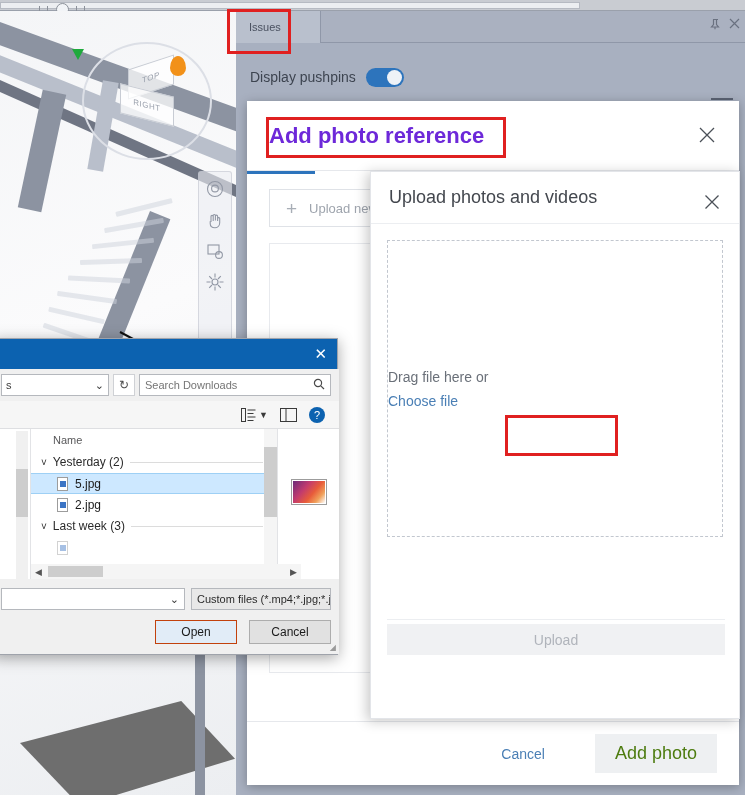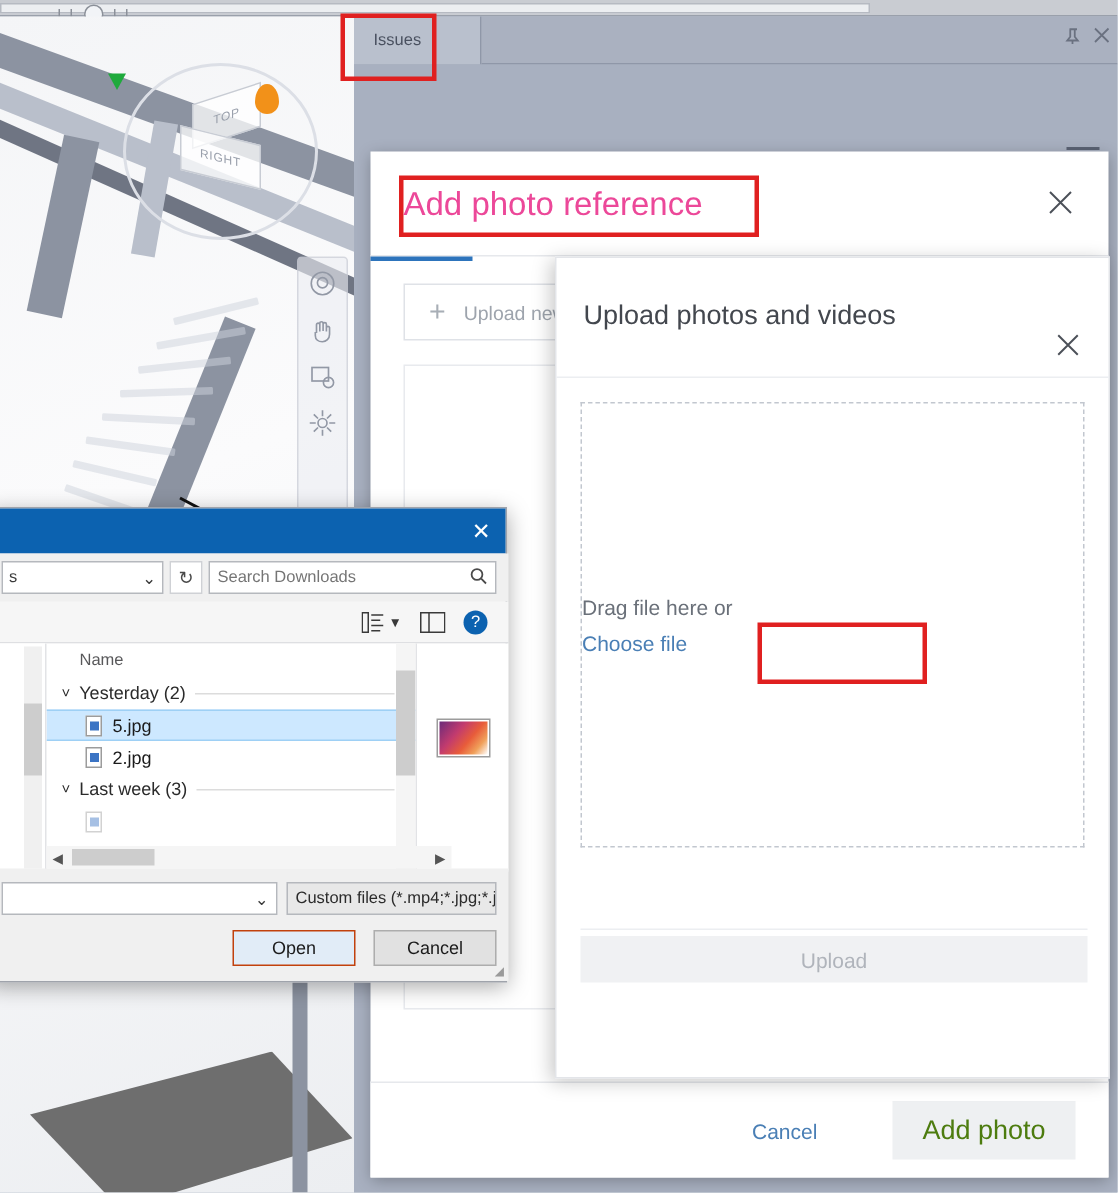--- a/index.html
+++ b/index.html
@@ -76,21 +76,21 @@
     border-radius:50%; background:#eef2f7; }
   .hamburger { position:absolute; right:12px; top:55px; width:22px; height:16px;
     display:flex; flex-direction:column; justify-content:space-between; cursor:pointer; }
   .hamburger i { display:block; height:2px; background:#5b6374; }
 
   
   .modal-photo { position:absolute; left:247px; top:101px; width:492px; height:684px;
     background:#ffffff; box-shadow:0 2px 10px rgba(0,0,0,.28); }
   .mp-header { position:relative; height:70px; display:flex; align-items:center;
     padding:0 22px; border-bottom:1px solid #e6e8ec; }
-  .mp-title { font-size:22px; color:#ec4899; font-weight:400; }
+  .mp-title { font-size:22px; color:#6d28d9; font-weight:700; }
   .mp-close { position:absolute; right:22px; top:24px; width:20px; height:20px;
     color:#4b5058; cursor:pointer; }
   .mp-accentline { position:absolute; left:0; top:70px; width:68px; height:3px; background:#2d74bc; }
 
   .mp-body { position:relative; padding:18px 22px 0 22px; }
   .upload-new-btn { width:210px; height:38px; border:1px solid #dfe2e7; background:#fff;
     display:flex; align-items:center; gap:12px; padding-left:16px;
     font-size:13px; color:#9ea4ad; cursor:pointer; }
   .plus-ico { font-size:19px; color:#a8aeb6; line-height:1; }
   .empty-box { margin-top:16px; height:430px; border:1px solid #e8eaee; background:#fff;
@@ -100,22 +100,22 @@
   .mp-footer { position:absolute; left:0; bottom:0; width:492px; height:64px;
     border-top:1px solid #e6e8ec; display:flex; align-items:center;
     justify-content:flex-end; gap:18px; padding-right:22px; background:#fff; }
   .link-btn { font-size:14px; color:#4a7fb5; cursor:pointer; }
   .btn-disabled { font-size:18px; color:#4d7c0f; background:#eef0f2;
     padding:9px 20px; border:none; cursor:default;margin-left:32px; }
 
   
   .modal-upload { position:absolute; left:370px; top:171px; width:370px; height:548px;
     background:#fff; box-shadow:-3px 2px 12px rgba(0,0,0,.22); border:1px solid #e3e5e9; }
-  .mu-header { position:relative; height:52px; display:flex; align-items:flex-start;
-    padding:0 18px; border-bottom:1px solid #eceef1;margin-top:28px; }
+  .mu-header { position:relative; height:52px; display:flex; align-items:center;
+    padding:0 18px; border-bottom:1px solid #eceef1; }
   .mu-title { font-size:18px; color:#43474e; }
   .mu-close { position:absolute; right:18px; top:21px; width:18px; height:18px;
     color:#4b5058; cursor:pointer; }
   .dropzone { margin:16px 16px 0 16px; height:297px;
     border:1px dashed #c2c7cf; display:flex; flex-direction:column;
     justify-content:center; gap:8px; }
   .dz-text { font-size:14px; color:#6a7079; }
   .dz-choose { font-size:14px; color:#4a7fb5; cursor:pointer; }
   .mu-divider { position:absolute; left:16px; bottom:98px; width:338px; height:1px; background:#eceef1; }
   .upload-btn { position:absolute; left:16px; bottom:63px; width:338px; height:31px;
@@ -281,20 +281,26 @@
         </span>
         <span class="xc-icon">
           <svg width="11" height="11" viewBox="0 0 11 11" stroke="#6a7180" stroke-width="1.2">
             <path d="M1 1l9 9M10 1l-9 9"></path>
           </svg>
         </span>
       </div>
     </div>
 
     <div class="issues-body">
+      <div class="pushpin-row">
+        <span class="pushpin-label">Display pushpins</span>
+        <span class="toggle">
+          <span class="knob"></span>
+        </span>
+      </div>
       <div class="hamburger">
         <i></i>
           <i></i>
           <i></i>
       </div>
     </div>
   </div>
 
   <div class="modal-photo">
     <div class="mp-header">

